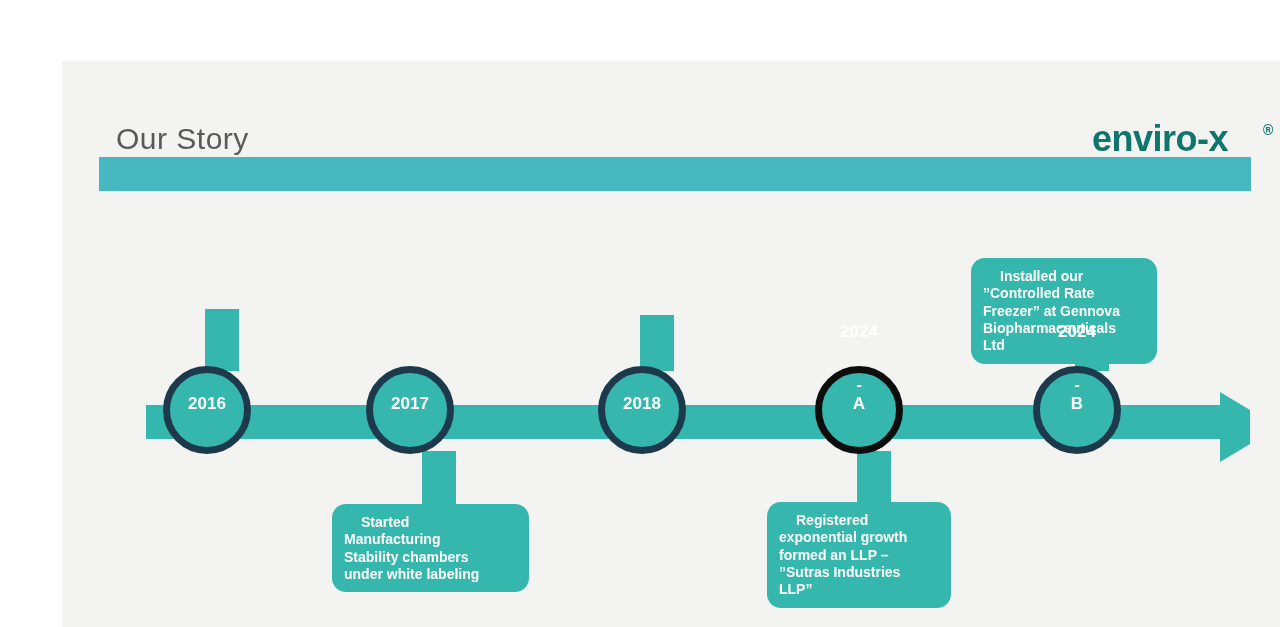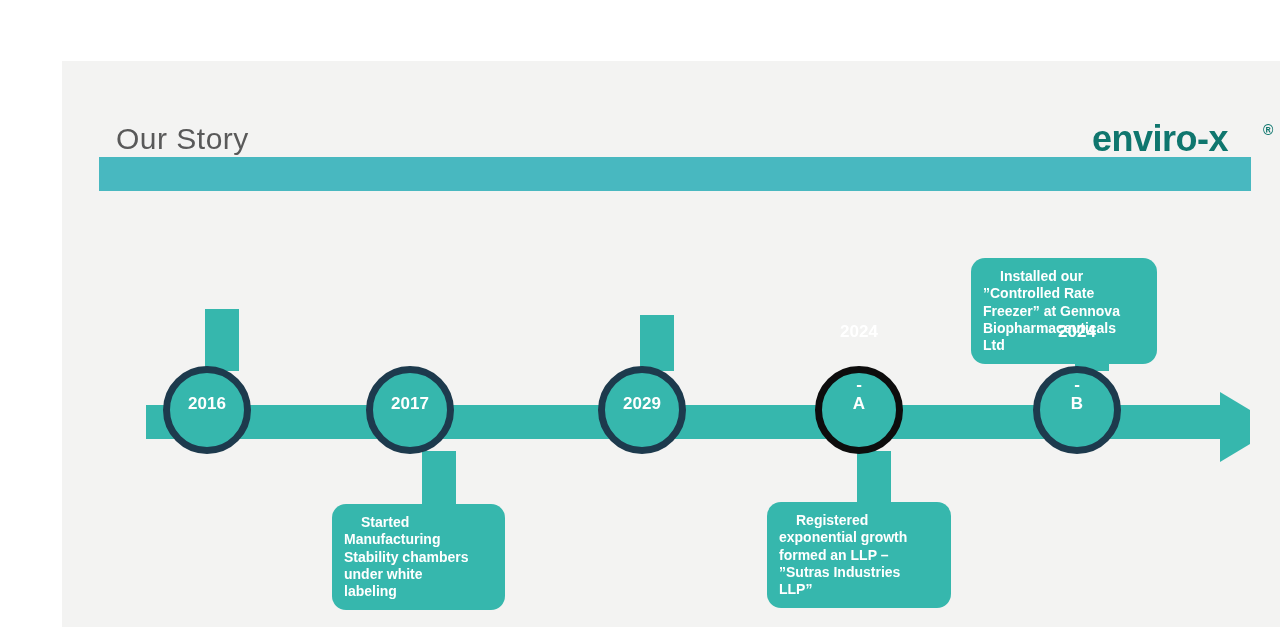--- a/index.html
+++ b/index.html
@@ -49,21 +49,21 @@
   .conn-e3 { left: 795px; top: 390px; height: 54px; }
   .conn-e4 { left: 1013px; top: 251px; height: 59px; }
 
   
   .callout {
     position: absolute; background: #36b7ad; border-radius: 14px;
     color: #ffffff; font-weight: 700; font-size: 14px; line-height: 1.24;
     padding: 10px 12px 9px 12px; white-space: pre-line;
   }
   .callout-e0 { left: 54px;  top: 151px; width: 185px; }
-  .callout-e1 { left: 270px; top: 443px; width: 173px; }
+  .callout-e1 { left: 270px; top: 443px; width: 197px; }
   .callout-e2 { left: 489px; top: 163px; width: 184px; }
   .callout-e3 { left: 705px; top: 441px; width: 184px; }
   .callout-e4 { left: 909px; top: 153px; width: 186px; margin-top: 44px; }
 
   
   .node {
     position: absolute; top: 305px; width: 88px; height: 88px;
     background: #36b7ad; border: 7px solid #1d3a4d; border-radius: 50%;
     display: flex; flex-direction: column; align-items: center; justify-content: flex-end;
     color: #ffffff; font-weight: 700; font-size: 17px; line-height: 19px;
@@ -102,21 +102,21 @@
 Manufacturing
 Stability chambers
 under white labeling</span></div>
     <div class="node node-e1">
       <span class="year">2017</span>
 
     </div>
 
     <div class="connector conn-e2"></div>
     <div class="node node-e2">
-      <span class="year">2029</span>
+      <span class="year">2018</span>
 
     </div>
 
     <div class="connector conn-e3"></div>
     <div class="callout callout-e3"><span>Registered
 exponential growth
 formed an LLP –
 ”Sutras Industries
 LLP”</span></div>
     <div class="node node-e3">

